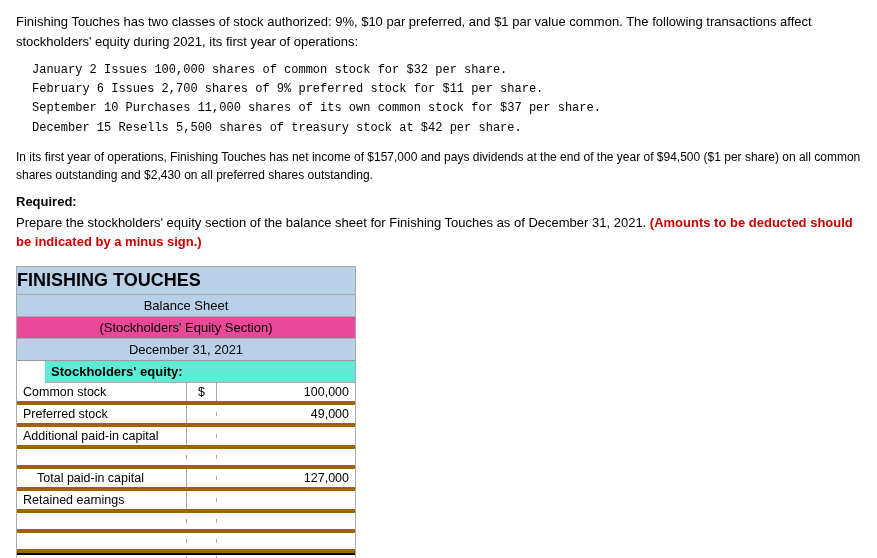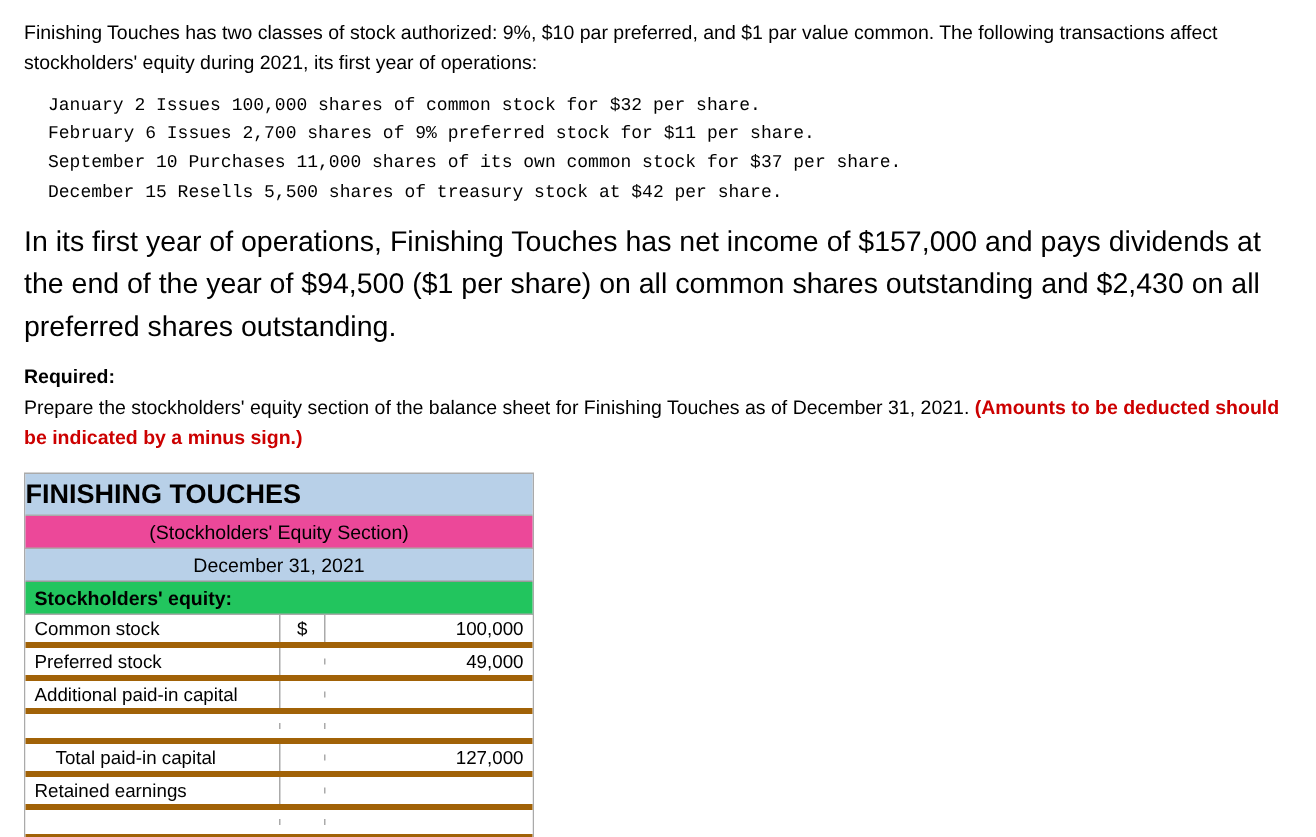--- a/index.html
+++ b/index.html
@@ -18,21 +18,21 @@
       margin-bottom: 10px;
     }
     .transactions {
       font-family: 'Courier New', monospace;
       font-size: 12px;
       margin-left: 16px;
       margin-bottom: 10px;
       line-height: 1.6;
     }
     .income-text {
-      font-size: 19px;
+      font-size: 12px;
       line-height: 1.5;
       margin-bottom: 10px;
     }
     .required-label {
       font-weight: bold;
       margin-bottom: 4px;
     }
     .required-text {
       font-size: 13px;
       line-height: 1.5;
@@ -73,21 +73,22 @@
       text-align: center;
       background: #b8d0e8;
       padding: 3px 0;
       font-size: 13px;
       border-bottom: 1px solid #999;
     }
     .bs-section-label {
       padding: 3px 6px;
       font-weight: bold;
       border-bottom: 1px solid #aaa;
-      background: #22c55e;
+      background: #5eead4;
+      margin-left: 28px;
     }
     .bs-row {
       display: flex;
       align-items: center;
       border-bottom: 4px solid #a16207;
       background: #fff;
       min-height: 22px;
     }
     .bs-row-label {
       flex: 0 0 170px;
@@ -148,20 +149,21 @@
   <span>In its first year of operations, Finishing Touches has net income of $157,000 and pays dividends at the end of the year of $94,500 ($1 per share) on all common shares outstanding and $2,430 on all preferred shares outstanding.</span>
 </p>
 
 <div class="required-label">Required:</div>
 <p class="required-text">
   <span>Prepare the stockholders' equity section of the balance sheet for Finishing Touches as of December 31, 2021. </span><span class="bold-red">(Amounts to be deducted should be indicated by a minus sign.)</span>
 </p>
 
 <div class="balance-sheet-container">
   <div class="bs-header">FINISHING TOUCHES</div>
+  <div class="bs-subheader">Balance Sheet</div>
   <div class="bs-subheader2">(Stockholders' Equity Section)</div>
   <div class="bs-date">December 31, 2021</div>
   <div class="bs-section-label">Stockholders' equity:</div>
 
   <div class="bs-row">
     <div class="bs-row-label">Common stock</div>
     <div class="bs-row-col1">$</div>
     <div class="bs-row-col2">100,000</div>
   </div>
 

